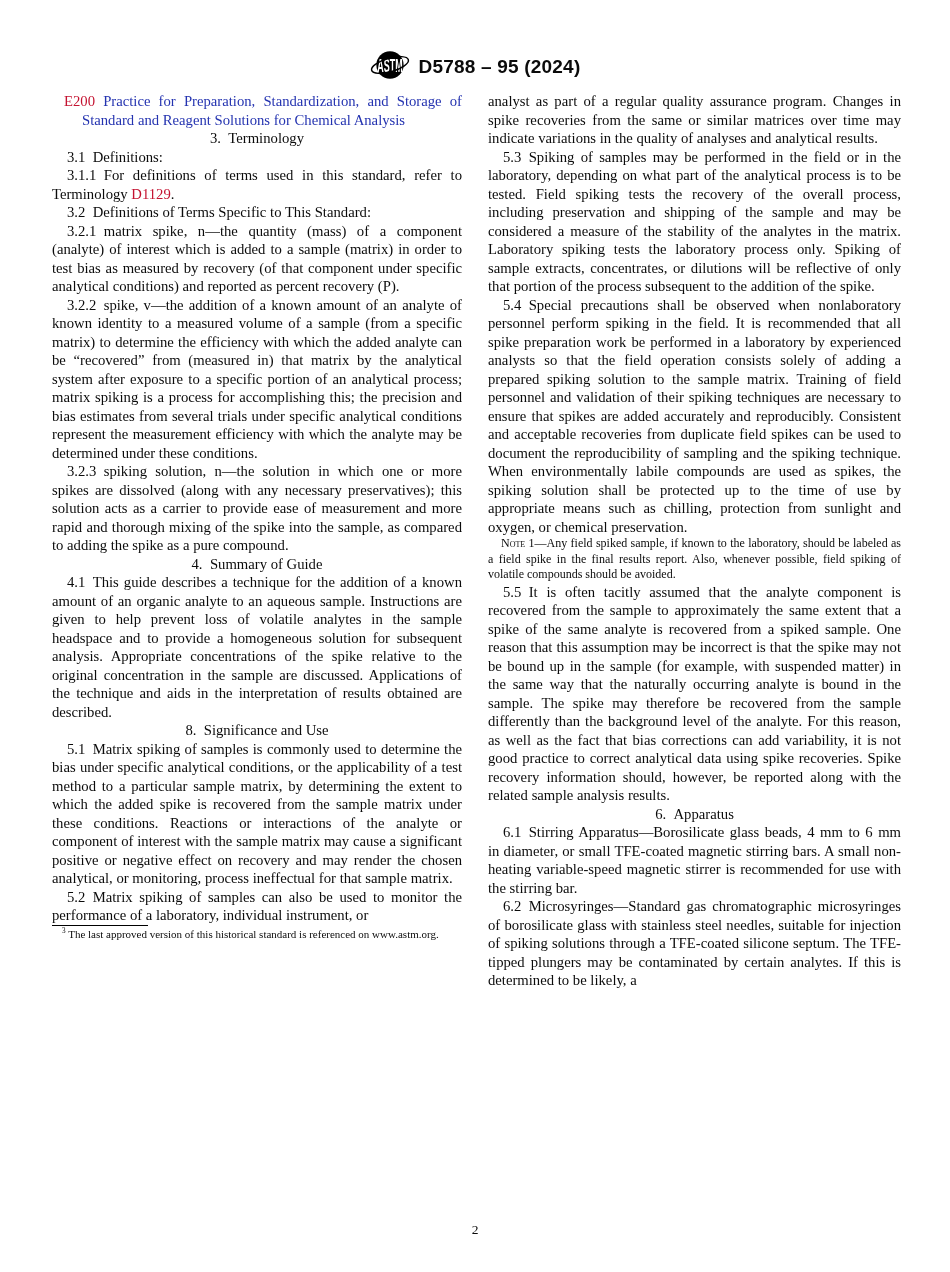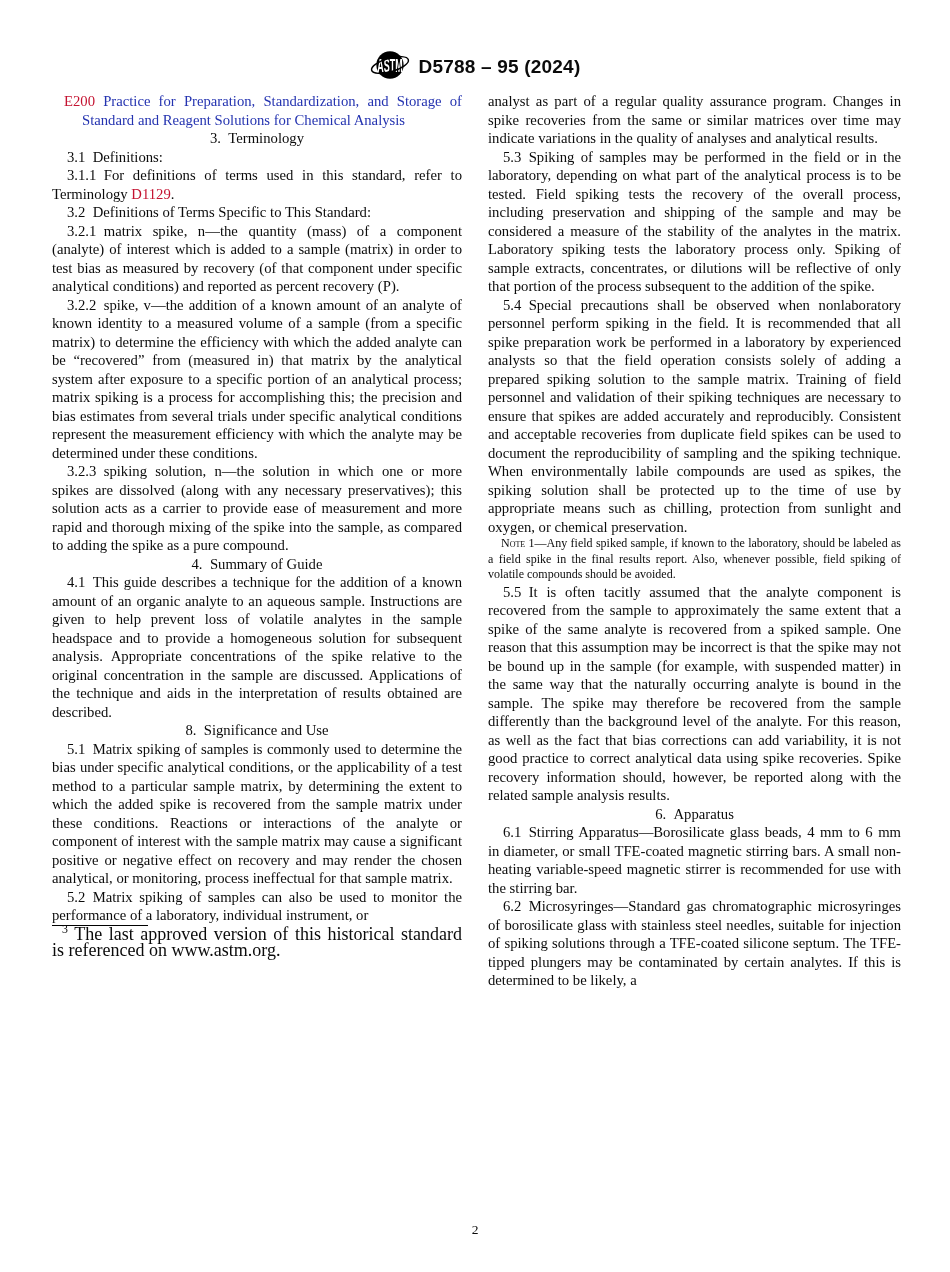--- a/index.html
+++ b/index.html
@@ -30,21 +30,21 @@
   #right-col{left:488px;width:413px;}
   .col p,.col div{margin:0;}
   .para{text-indent:15px;margin-top:7px;}
   .para.cont{text-indent:0;margin-top:0;}
   .heading{font-weight:normal;text-align:center;margin-top:14px;margin-bottom:7px;text-indent:0;}
   .ref-item{padding-left:30px;text-indent:-18px;}
   .ref-item.cont{text-indent:0;}
   .note{font-size:12px;line-height:15.6px;text-indent:13px;margin-top:9px;}
   .footnote-block{margin-top:34px;text-align:left;}
   .fn-rule{width:96px;border-top:1.4px solid #000;margin:0 0 9px 0;}
-  .footnote{font-size:18px;line-height:16.5px;text-indent:10px;text-align:justify;}
+  .footnote{font-size:11px;line-height:16.5px;text-indent:10px;text-align:justify;}
   .it{}
   .ref-red{color:var(--link-red);}
   .ref-blue{color:var(--link-blue);}
   .sc{font-variant:small-caps;}
   sup{font-size:0.66em;line-height:0;vertical-align:super;}
   .page-footer{
     position:absolute;bottom:34px;left:0;width:950px;text-align:center;
     font-size:13.5px;
   }
 </style>

